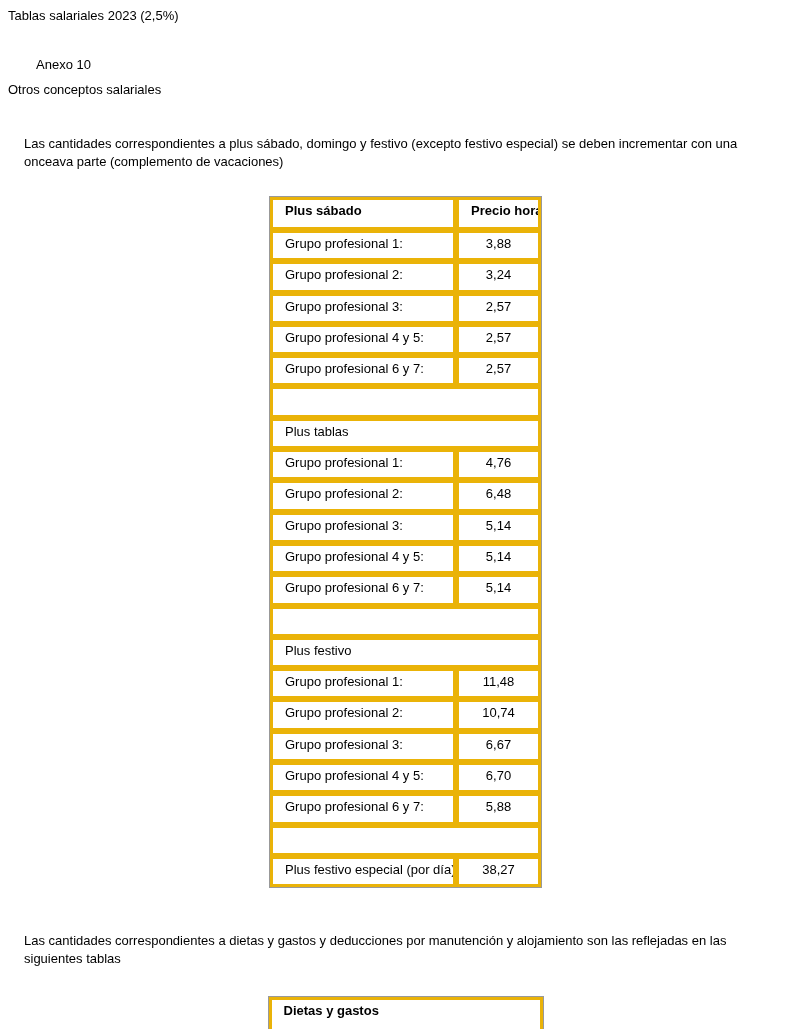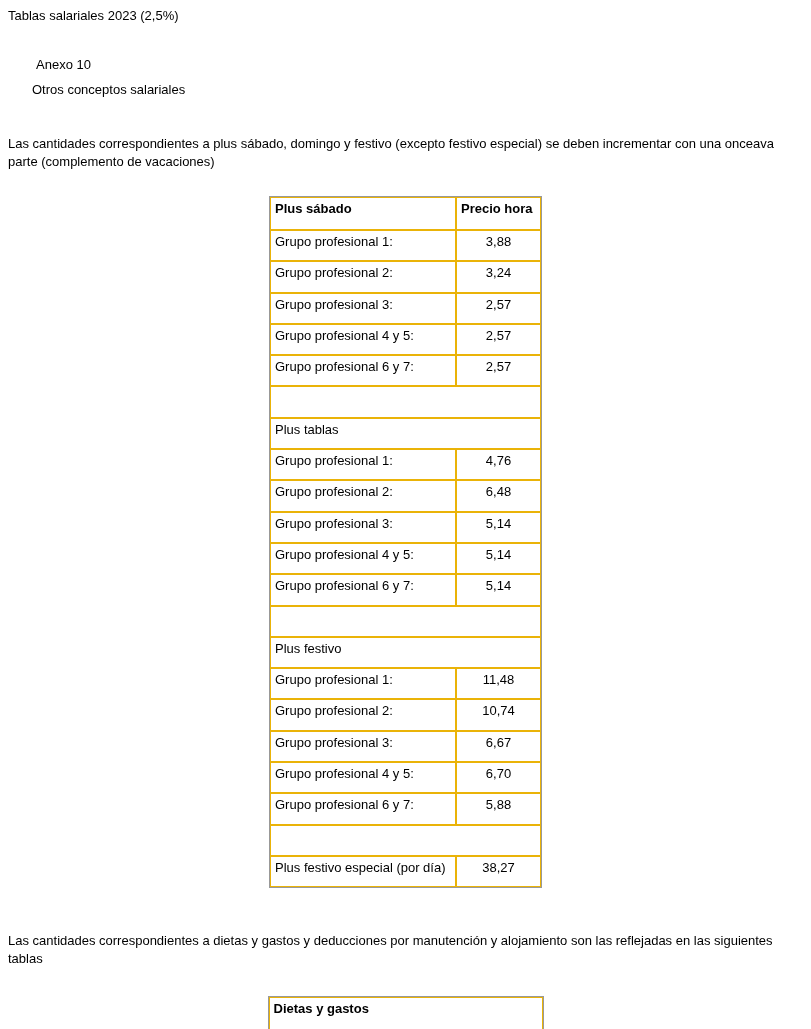--- a/index.html
+++ b/index.html
@@ -12,43 +12,43 @@
   }
   body {
     font-family: "Liberation Sans", sans-serif;
     font-size: 13px;
     color: #000000;
   }
   .content { padding: 8px; }
 
   .textline { line-height: 16px; margin: 0; }
   .annex    { margin-top: 33px; margin-left: 28px; }
-  .subtitle { margin-top: 9px; margin-left: 24px; }
+  .subtitle { margin-top: 9px; }
 
   .para {
     line-height: 18px;
-    margin: 0;
+    margin: 16px;
     max-width: 780px;
   }
   .para1 { margin-top: 37px; }
   .para2 { margin-top: 44px; }
 
   table.grid {
     border-collapse: separate;
     border-spacing: 0;
     border: 1px solid #999999;
     table-layout: fixed;
   }
   table.plus   { width: 271px; margin: 25px auto 0 auto; }
   table.dietas { width: 276px; margin: 28px auto 0 auto; }
 
   table.grid td {
-    border: 1px solid #eab308;
+    border: 3px solid #eab308;
     box-sizing: border-box;
-    padding: 3px 4px;
+    padding: 3px 12px;
     vertical-align: top;
     overflow: hidden;
     white-space: nowrap;
     height: 31.3px;
   }
   table.plus tr.header-row td { height: 33px; }
   td.bold { font-weight: bold; }
   td.num  { text-align: center; padding-right: 3px; }
   table.dietas td.header-cell { height: 38px; }
   table.dietas td.cut-row     { height: 31px; }

